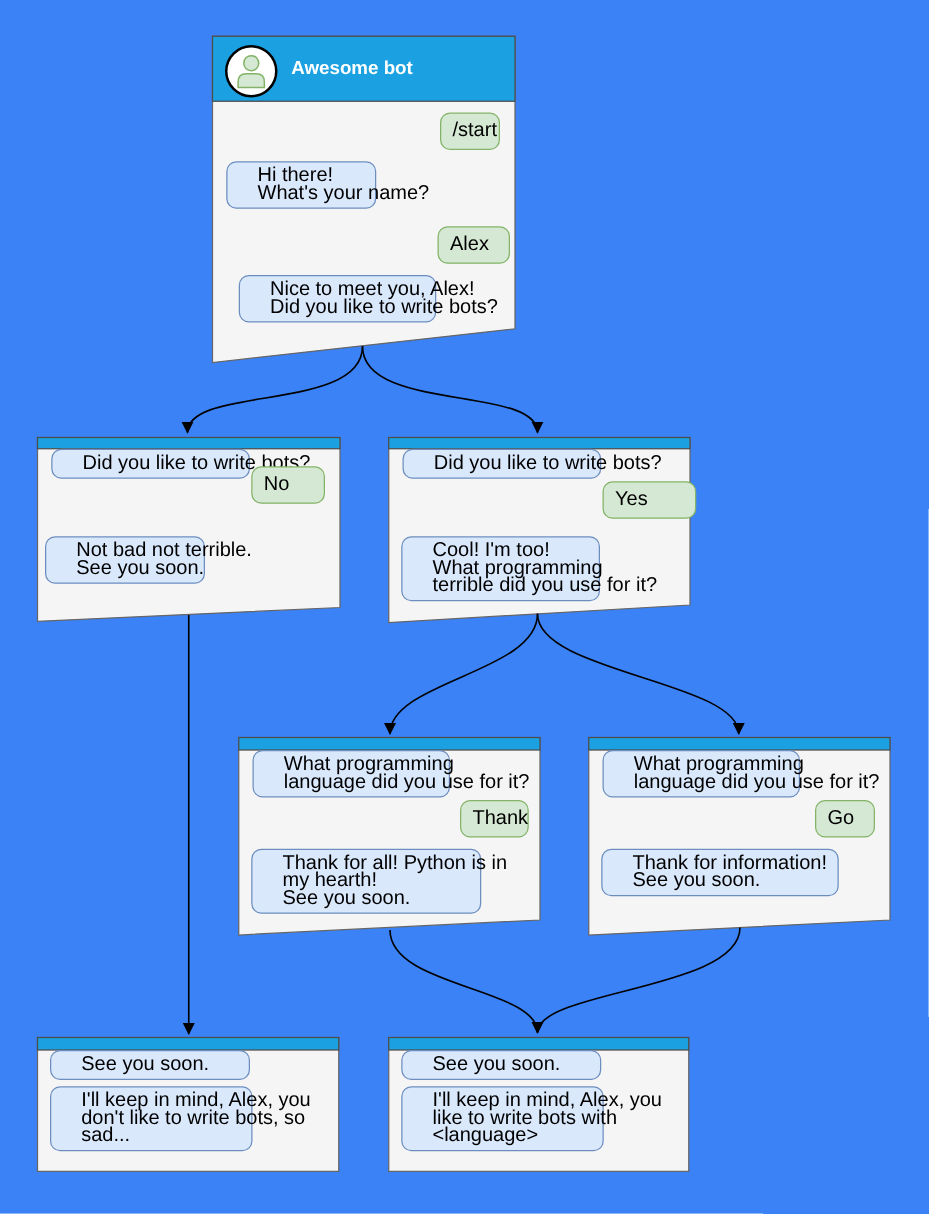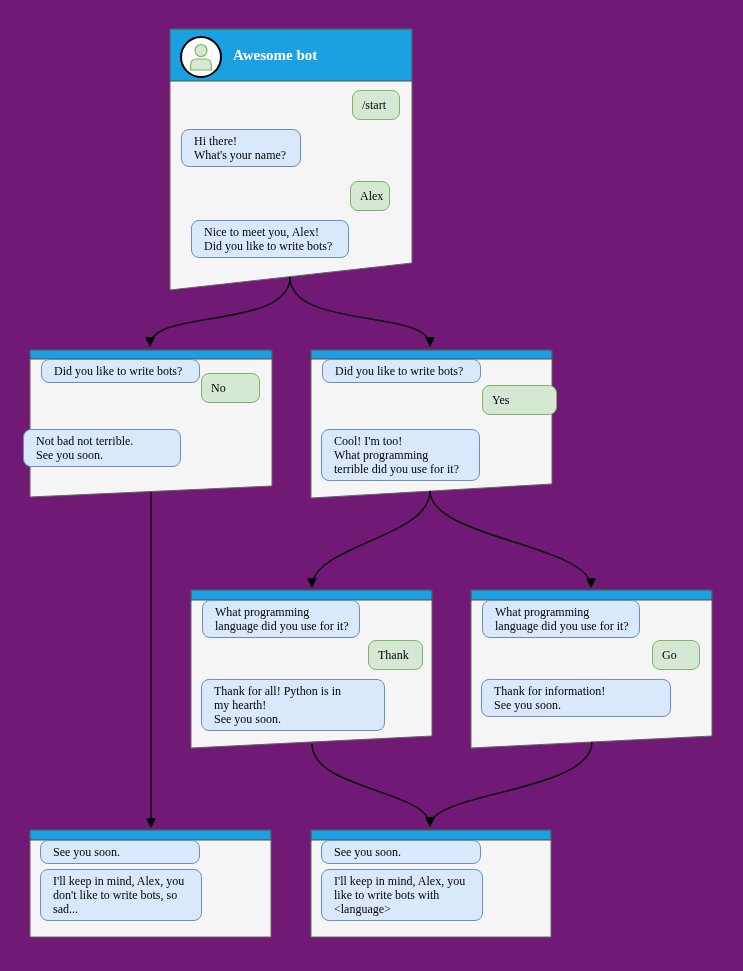--- a/index.html
+++ b/index.html
@@ -1,34 +1,34 @@
 <!DOCTYPE html>
 <html><head>
 <meta charset="utf-8">
 <style>
   html,body{margin:0;padding:0;background:#ffffff;}
   .canvas{
-    position:relative;width:743px;height:971px;background:#701a75;overflow:hidden;
-    font-family:Liberation Serif, serif;
+    position:relative;width:743px;height:971px;background:#3b82f6;overflow:hidden;
+    font-family:Liberation Sans, sans-serif;
   }
   svg.layer{position:absolute;left:0;top:0;}
   .node-frame{fill:#f5f5f5;stroke:#666666;stroke-width:1;}
   .title-bar{fill:#1ba1e2;stroke:#4d4d4d;stroke-width:1;}
   .edge{fill:none;stroke:#000000;stroke-width:1.3;}
   .avatar-ring{fill:#ffffff;stroke:#000000;stroke-width:2;}
   .person{fill:#d5e8d4;stroke:#82b366;stroke-width:1.2;}
   .window-title{
     position:absolute;left:233px;top:29px;height:52px;line-height:52px;
     color:#ffffff;font-size:15px;font-weight:bold;
   }
   .bubble{
     position:absolute;box-sizing:border-box;border-radius:8px;
-    font-size:12px;line-height:14px;color:#000000;white-space:pre;
+    font-size:16px;line-height:14px;color:#000000;white-space:pre;
   }
-  .bot{background:#dae8fc;border:1px solid #6c8ebf;padding:4px 12px;}
+  .bot{background:#dae8fc;border:1px solid #6c8ebf;padding:4px 24px;}
   .user{background:#d5e8d4;border:1px solid #82b366;padding:7px 9px;}
 </style>
 </head>
 <body>
 
 <div class="canvas">
 
   <svg class="layer" width="743" height="971" viewBox="0 0 743 971">
     <defs>
       <marker id="arw" viewBox="0 0 10 10" refX="9" refY="5" markerWidth="7.5" markerHeight="7.5" orient="auto-start-reverse">
@@ -65,27 +65,27 @@
     <path class="edge" marker-end="url(#arw)" d="M430,491 C430,538 312,545 312,587"></path>
     <path class="edge" marker-end="url(#arw)" d="M430,491 C430,538 591,545 591,587"></path>
     <path class="edge" marker-end="url(#arw)" d="M312,744 C312,790 430,790 430,826"></path>
     <path class="edge" marker-end="url(#arw)" d="M592,742 C592,792 430,792 430,826"></path>
   </svg>
 
   <div class="window-title">Awesome bot</div>
   <div class="bubble user" style="left:352px;top:90px;width:48px">/start</div>
   <div class="bubble bot" style="left:181px;top:129px;width:120px">Hi there!
 What's your name?</div>
-  <div class="bubble user" style="left:350px;top:181px;width:40px">Alex</div>
+  <div class="bubble user" style="left:350px;top:181px;width:58px">Alex</div>
   <div class="bubble bot" style="left:191px;top:220px;width:158px">Nice to meet you, Alex!
 Did you like to write bots?</div>
 
   <div class="bubble bot" style="left:41px;top:359px;width:159px">Did you like to write bots?</div>
   <div class="bubble user" style="left:201px;top:373px;width:59px">No</div>
-  <div class="bubble bot" style="left:23px;top:429px;width:158px">Not bad not terrible.
+  <div class="bubble bot" style="left:36px;top:429px;width:128px">Not bad not terrible.
 See you soon.</div>
 
   <div class="bubble bot" style="left:322px;top:359px;width:159px">Did you like to write bots?</div>
   <div class="bubble user" style="left:482px;top:385px;width:75px">Yes</div>
   <div class="bubble bot" style="left:321px;top:429px;width:159px">Cool! I'm too!
 What programming
 terrible did you use for it?</div>
 
   <div class="bubble bot" style="left:202px;top:600px;width:158px">What programming
 language did you use for it?</div>

